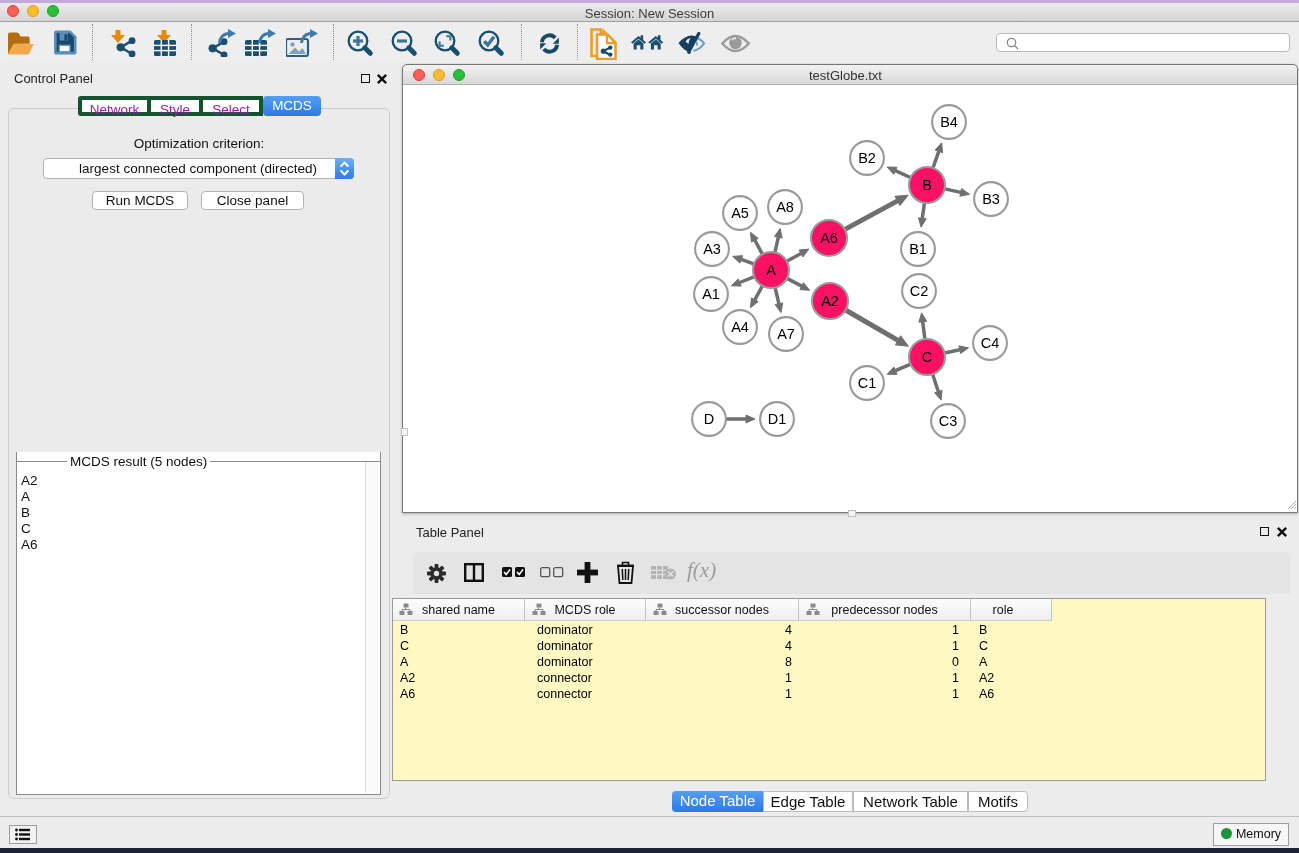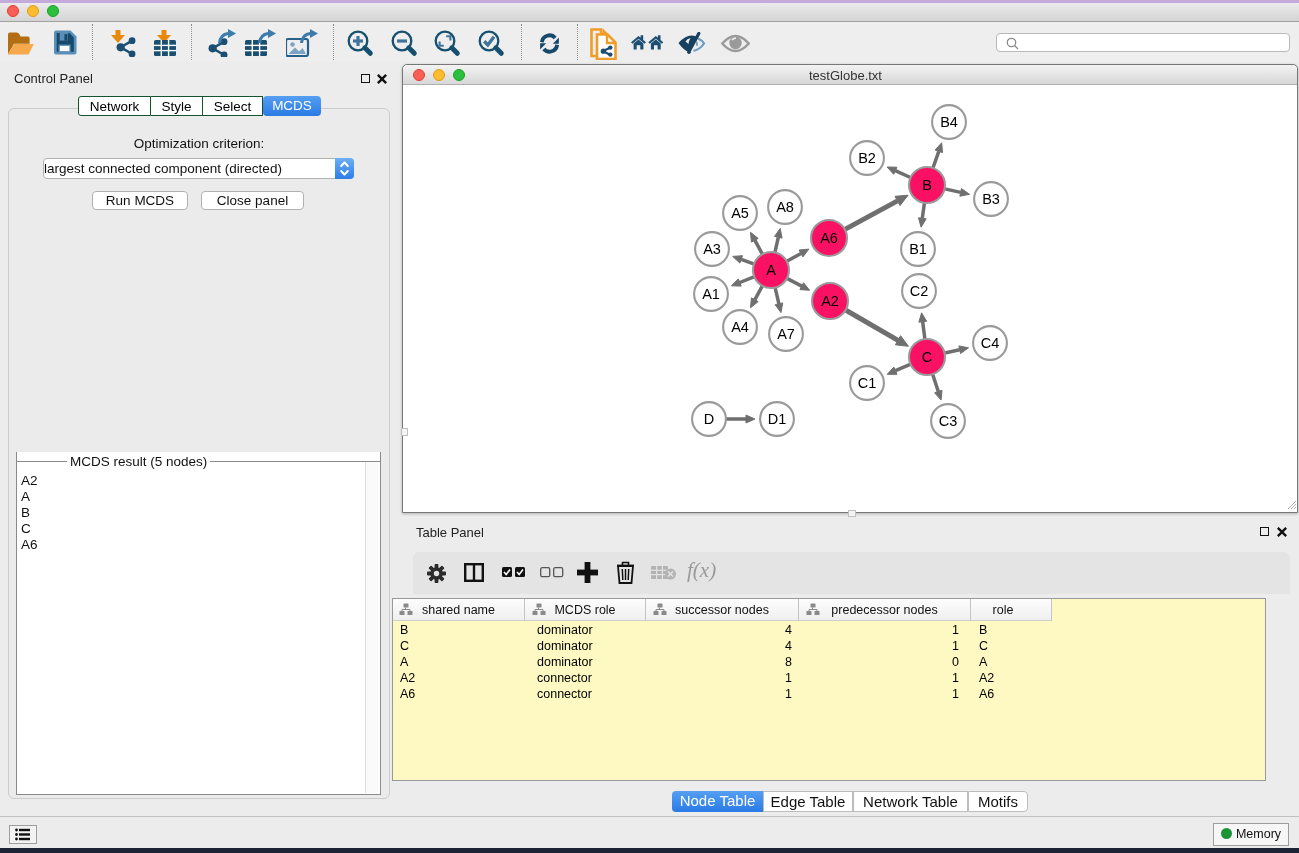--- a/index.html
+++ b/index.html
@@ -19,27 +19,27 @@
 
 #toolbar { left:0; top:22px; width:1299px; height:40px; background:#eeeeee; }
 #toolbar svg { position:absolute; }
 .tsep { position:absolute; top:2px; height:36px; width:0; border-left:1px dotted #8f8f8f; }
 #search { position:absolute; left:996px; top:11px; width:294px; height:19px; border:1px solid #b9b9b9; border-radius:4px; background:#fff; }
 
 
 #cp-title { left:14px; top:71px; font-size:13px; color:#222; }
 .winbtn { position:absolute; width:9px; height:9px; border:1.6px solid #111; top:74px; }
 #cp-tabs { left:0px; top:96px; width:390px; height:20px; text-align:center; }
-.tab { position:absolute; top:0; height:20px; line-height:19px; font-size:13.5px; background:#fff; border:1px solid #14532d; color:#000000; text-align:center; }
+.tab { position:absolute; top:0; height:20px; line-height:19px; font-size:13.5px; background:#fff; border:4px solid #14532d; color:#a21caf; text-align:center; }
 .tab.sel { background:linear-gradient(#559ff2,#2a7ae5); color:#fff; border:none; border-radius:4px; line-height:20px; }
 .tab+.tab { border-left:none; }
 #cp-panel { left:8px; top:108px; width:382px; height:691px; background:#ebebeb; border:1px solid #cccccc; border-radius:6px; }
 #opt-label { left:0; top:136px; width:398px; text-align:center; font-size:13.5px; color:#111; }
 #dropdown { left:43px; top:158px; width:311px; height:21px; background:#fff; border:1px solid #b2b2b2; border-radius:4px; }
-#dropdown .dtext { position:absolute; left:0; right:36px; top:2px; text-align:left; font-size:13.5px; color:#111; }
+#dropdown .dtext { position:absolute; left:0; right:36px; top:2px; text-align:right; font-size:13.5px; color:#111; }
 #dropdown .spin { position:absolute; right:-1px; top:-1px; width:19px; height:21px; border-radius:0 4px 4px 0; background:linear-gradient(#6cb0f5,#2d7ce8); }
 .btn { position:absolute; height:19px; background:#fff; border:1px solid #b2b2b2; border-radius:4px; font-size:13.5px; color:#111; text-align:center; line-height:17px; }
 #mcds-box { left:16px; top:452px; width:365px; height:343px; background:#fff; border:1px solid #8a8a8a; border-top:none; }
 #mcds-line { position:absolute; left:0; right:0; top:9px; height:1px; background:#8a8a8a; }
 #mcds-legend { position:absolute; left:6px; top:2px; background:#fff; padding:0 3px; font-size:13.5px; color:#111;margin-left:44px; }
 #mcds-list { position:absolute; left:4px; top:21px; font-size:13.5px; color:#111; line-height:16px; }
 #mcds-scroll { position:absolute; right:2px; top:10px; width:13px; height:331px; background:#fafafa; border-left:1px solid #dddddd; }
 
 
 #netwin { left:402px; top:64px; width:896px; height:449px; background:#fff; border:1px solid #777; border-radius:5px 5px 0 0; box-shadow:0 1px 3px rgba(0,0,0,0.25); }
@@ -66,20 +66,21 @@
 #membtn { position:absolute; left:1213px; top:6px; width:76px; height:23px; background:#f6f6f6; border:1px solid #9d9d9d; font-size:12.5px; color:#111; line-height:21px; text-align:center; }
 #membtn .dot { display:inline-block; width:11px; height:11px; border-radius:50%; background:#1b9437; margin-right:4px; vertical-align:-1px; }
 #darkstrip { left:0; top:848px; width:1299px; height:5px; background:#1b2335; }
 </style></head>
 <body>
 <div id="purple" class="abs"></div>
 <div id="titlebar" class="abs">
   <div class="tl r" style="left:7px"></div>
   <div class="tl y" style="left:27px"></div>
   <div class="tl g" style="left:47px"></div>
+  <div class="title">Session: New Session</div>
 </div>
 <div id="toolbar" class="abs">
   <svg style="left:6px;top:8px" width="30" height="28" viewBox="0 0 30 28">
 <path d="M2 24.5 L2 4.5 Q2 2.6 3.9 2.6 L10.6 2.6 Q12.6 2.6 13.4 4.2 L14.6 6.4 L22 6.4 Q23.6 6.4 23.6 8.2 L23.6 13.8 L8 13.8 Z" fill="#b36d12"></path>
 <path d="M8.1 14 L27.8 14 L22.6 24.5 L1.6 24.5 Z" fill="#f5a94b"></path>
 </svg>
 <svg style="left:51px;top:7px" width="27" height="27" viewBox="0 0 27 27">
 <path d="M5 1.5 L19.5 1.5 L25.5 7.5 L25.5 23.5 Q25.5 25.5 23.5 25.5 L5 25.5 Q3 25.5 3 23.5 L3 3.5 Q3 1.5 5 1.5 Z" fill="#5b8fb8"></path>
 <path d="M5.7 4 L18.4 4 L22.8 8.4 L22.8 22.8 L5.7 22.8 Z" fill="#16496c"></path>
 <rect x="8.7" y="4" width="8.2" height="7.6" fill="#5b8fb8"></rect>

